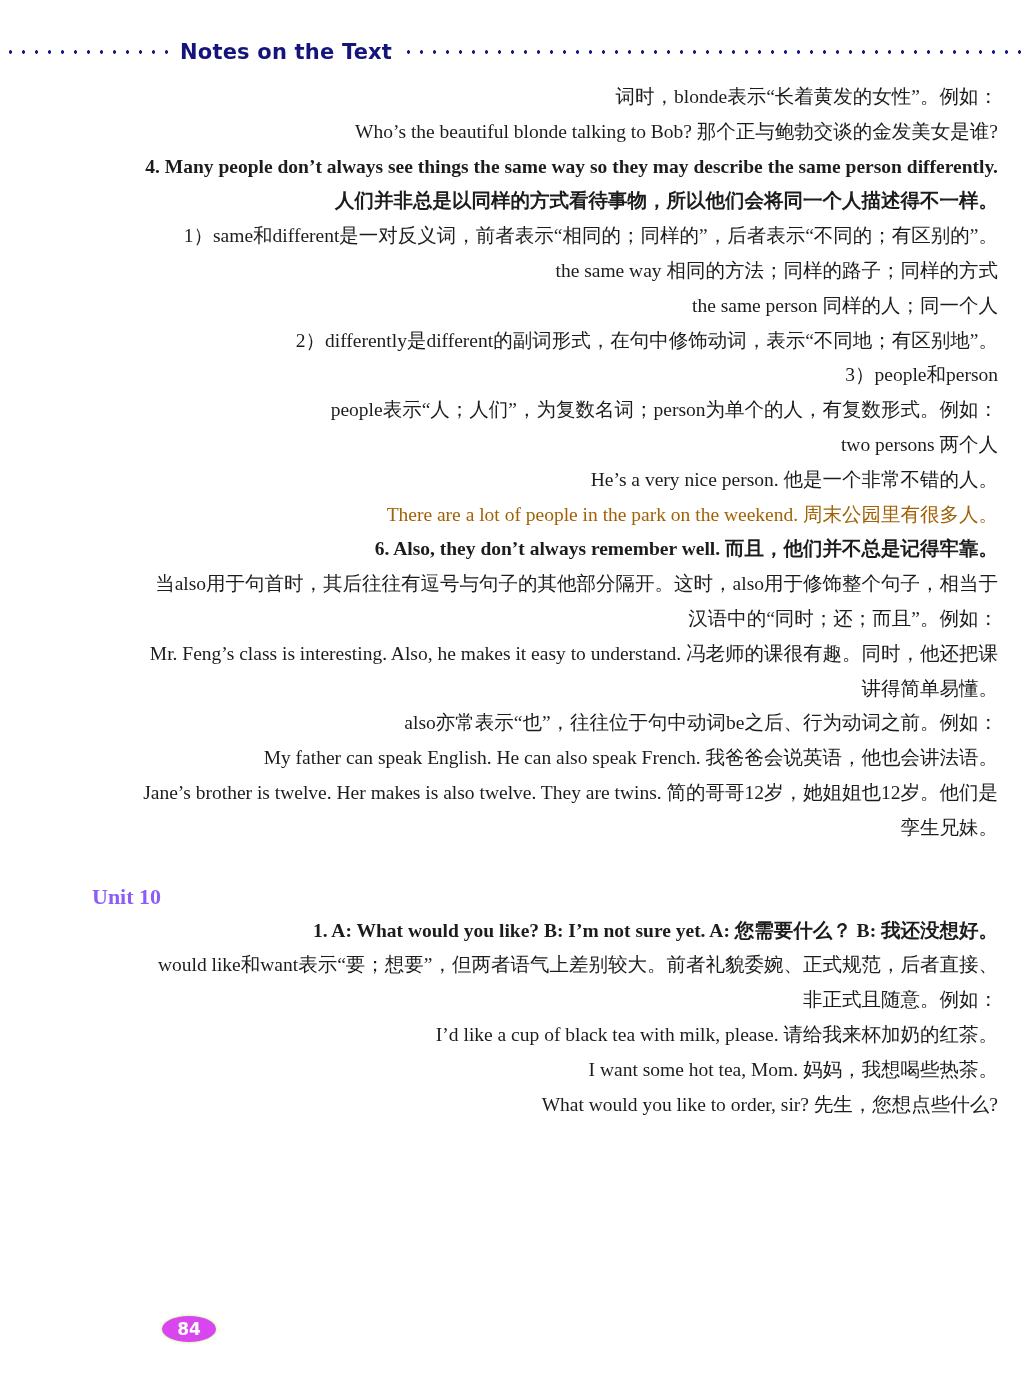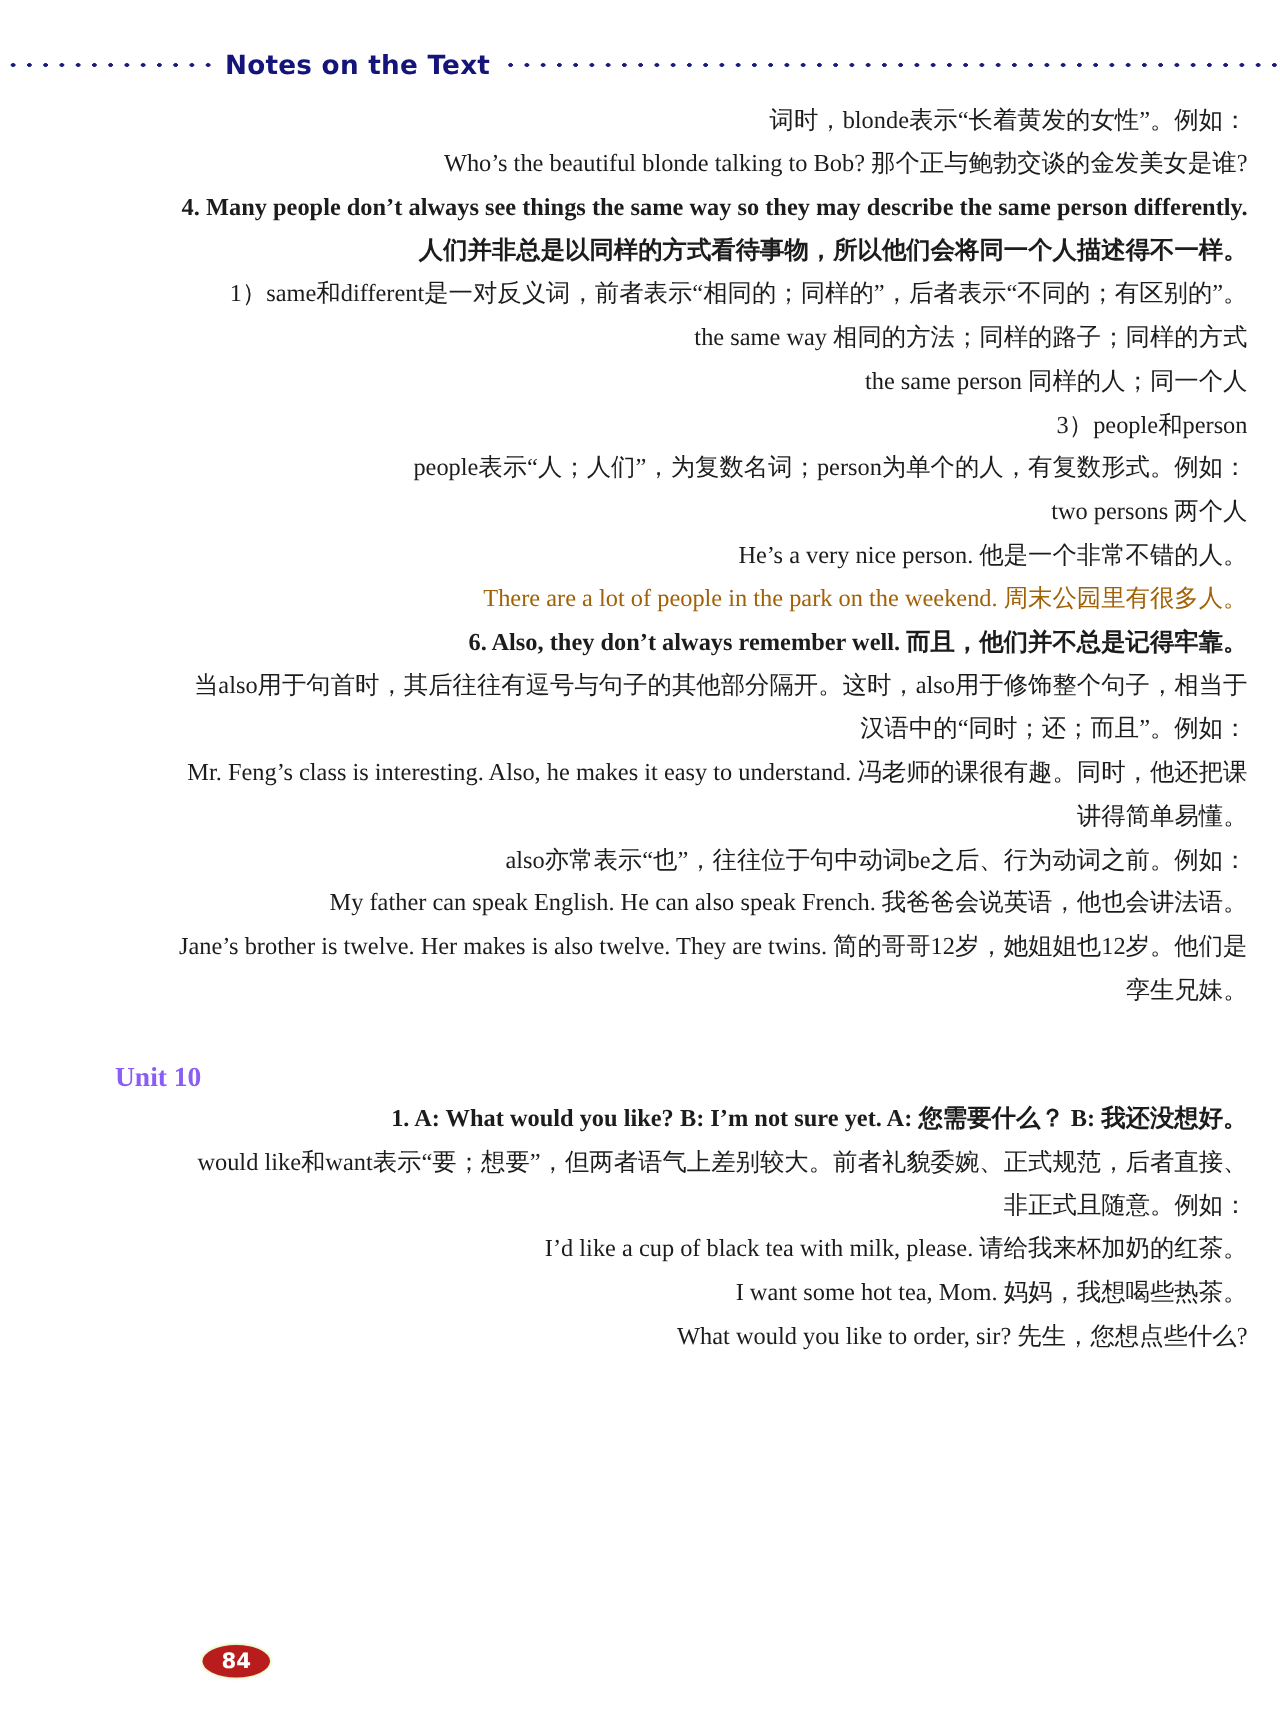--- a/index.html
+++ b/index.html
@@ -31,21 +31,21 @@
   .p { margin: 0; text-align: right; }
   .ind { text-indent: 48px; }
   .bold { font-weight: bold; }
   .blueish { color: #a16207; }
   .unit-title {
     font-size: 22px; font-weight: bold; color: #8b5cf6;
     margin-top: 34px; line-height: 34px;
   }
   .page-badge {
     position: absolute; left: 162px; top: 1316px; width: 54px; height: 26px;
-    border-radius: 50%; background: #b91c1c; color: #ffffff;
+    border-radius: 50%; background: #d946ef; color: #ffffff;
     font-family: "DejaVu Sans", sans-serif; font-weight: bold; font-size: 17px;
     display: flex; align-items: center; justify-content: center;
     box-shadow: 0 0 3px #b9e56a;
   }
 </style>
 </head>
 <body>
 
 <div class="header">
   <div class="dots left"></div>
@@ -53,20 +53,21 @@
   <div class="dots right"></div>
 </div>
 
 <div class="content">
   <p class="p">词时，blonde表示“长着黄发的女性”。例如：</p>
   <p class="p ind">Who’s the beautiful blonde talking to Bob? 那个正与鲍勃交谈的金发美女是谁?</p>
   <p class="p ind bold">4.  Many people don’t always see things the same way so they may describe the same person differently. 人们并非总是以同样的方式看待事物，所以他们会将同一个人描述得不一样。</p>
   <p class="p ind">1）same和different是一对反义词，前者表示“相同的；同样的”，后者表示“不同的；有区别的”。</p>
   <p class="p ind">the same way 相同的方法；同样的路子；同样的方式</p>
   <p class="p ind">the same person 同样的人；同一个人</p>
+  <p class="p ind">2）differently是different的副词形式，在句中修饰动词，表示“不同地；有区别地”。</p>
   <p class="p ind">3）people和person</p>
   <p class="p ind">people表示“人；人们”，为复数名词；person为单个的人，有复数形式。例如：</p>
   <p class="p ind">two persons 两个人</p>
   <p class="p ind">He’s a very nice person. 他是一个非常不错的人。</p>
   <p class="p ind blueish">There are a lot of people in the park on the weekend. 周末公园里有很多人。</p>
   <p class="p ind bold">6.  Also, they don’t always remember well. 而且，他们并不总是记得牢靠。</p>
   <p class="p ind">当also用于句首时，其后往往有逗号与句子的其他部分隔开。这时，also用于修饰整个句子，相当于汉语中的“同时；还；而且”。例如：</p>
   <p class="p ind">Mr. Feng’s class is interesting. Also, he makes it easy to understand. 冯老师的课很有趣。同时，他还把课讲得简单易懂。</p>
   <p class="p ind">also亦常表示“也”，往往位于句中动词be之后、行为动词之前。例如：</p>
   <p class="p ind">My father can speak English. He can also speak French. 我爸爸会说英语，他也会讲法语。</p>

